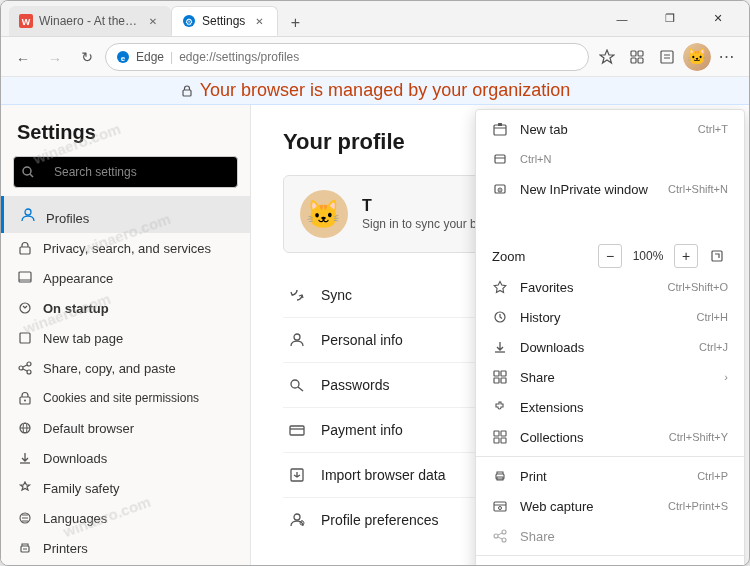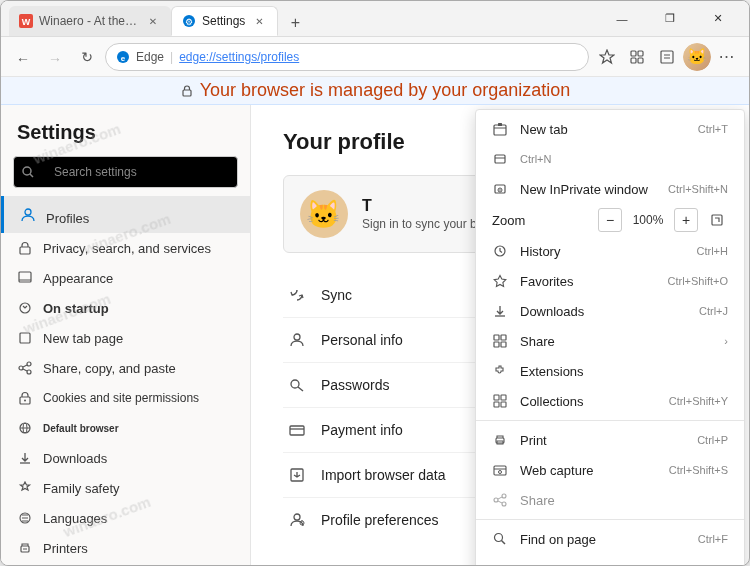--- a/index.html
+++ b/index.html
@@ -357,20 +357,21 @@
     .dropdown-divider {
       height: 1px;
       background: #e5e5e5;
       margin: 4px 0;
     }
     .zoom-control {
       display: flex;
       align-items: center;
       padding: 4px 16px;
       gap: 8px;
+      margin-top: 36px;
     }
     .zoom-label {
       flex: 1;
       color: #222;
       font-size: 13px;
     }
     .zoom-btn {
       width: 24px;
       height: 24px;
       display: flex;
@@ -456,21 +457,21 @@
     <div class="nav-btn">↻</div>
     <div class="address-bar">
       <span class="address-bar-icon">
         <svg width="14" height="14" viewBox="0 0 14 14">
             <circle cx="7" cy="7" r="6" fill="#0078d4"></circle>
             <text x="7" y="11" text-anchor="middle" fill="white" font-size="8" font-weight="bold">e</text>
           </svg>
       </span>
       <span style="color:#555;text-align:center;">Edge</span>
       <span style="color:#ccc;">|</span>
-      <span style="color:#3b82f6;text-decoration:underline;">edge://settings/profiles</span>
+      <span style="color:#737373;">edge://settings/profiles</span>
     </div>
     <div class="toolbar-icons">
       <div class="toolbar-icon">
         <svg width="16" height="16" viewBox="0 0 16 16">
             <path d="M8 1l2 5h5l-4 3 1.5 5L8 11l-4.5 3 1.5-5-4-3h5z" fill="none" stroke="#555" stroke-width="1.2"></path>
           </svg>
       </div>
       <div class="toolbar-icon">
         <svg width="16" height="16" viewBox="0 0 16 16">
             <rect x="2" y="2" width="5" height="5" rx="1" fill="none" stroke="#555" stroke-width="1.2"></rect>
@@ -589,21 +590,21 @@
         <span style="font-size:12px;">Cookies and site permissions</span>
       </div>
       <div class="sidebar-item">
         <span class="sidebar-icon">
           <svg width="14" height="14" viewBox="0 0 14 14">
               <circle cx="7" cy="7" r="5" fill="none" stroke="#555" stroke-width="1.2"></circle>
               <ellipse cx="7" cy="7" rx="2" ry="5" fill="none" stroke="#555" stroke-width="1"></ellipse>
               <line x1="2" y1="7" x2="12" y2="7" stroke="#555" stroke-width="1"></line>
             </svg>
         </span>
-        <span style="font-size:10px;font-weight:bold;">Default browser</span>
+        <span style="font-size:13px;">Default browser</span>
       </div>
       <div class="sidebar-item">
         <span class="sidebar-icon">
           <svg width="14" height="14" viewBox="0 0 14 14">
               <path d="M7 2v7M4 7l3 3 3-3" fill="none" stroke="#555" stroke-width="1.3"></path>
               <line x1="2" y1="12" x2="12" y2="12" stroke="#555" stroke-width="1.3"></line>
             </svg>
         </span>
         <span style="font-size:13px;">Downloads</span>
       </div>
@@ -768,36 +769,36 @@
           <svg width="12" height="12" viewBox="0 0 12 12">
               <rect x="1" y="1" width="10" height="10" rx="1" fill="none" stroke="#555" stroke-width="1.2"></rect>
               <polyline points="4,4 8,4 8,8" fill="none" stroke="#555" stroke-width="1.2"></polyline>
             </svg>
         </div>
       </div>
 
       <div class="dropdown-item">
         <span class="dropdown-item-icon">
           <svg width="14" height="14" viewBox="0 0 14 14">
+              <path d="M7 1.5l1.8 3.6 4 .6-2.9 2.8.7 4L7 10.5l-3.6 1.9.7-4L1.2 5.7l4-.6z" fill="none" stroke="#555" stroke-width="1.1"></path>
+            </svg>
+        </span>
+        <span class="dropdown-item-label">Favorites</span>
+        <span class="dropdown-item-shortcut">Ctrl+Shift+O</span>
+      </div>
+
+      <div class="dropdown-item">
+        <span class="dropdown-item-icon">
+          <svg width="14" height="14" viewBox="0 0 14 14">
               <circle cx="7" cy="7" r="5" fill="none" stroke="#555" stroke-width="1.2"></circle>
               <polyline points="7,4 7,7 9,8.5" fill="none" stroke="#555" stroke-width="1.2"></polyline>
             </svg>
         </span>
         <span class="dropdown-item-label">History</span>
         <span class="dropdown-item-shortcut">Ctrl+H</span>
-      </div>
-
-      <div class="dropdown-item">
-        <span class="dropdown-item-icon">
-          <svg width="14" height="14" viewBox="0 0 14 14">
-              <path d="M7 1.5l1.8 3.6 4 .6-2.9 2.8.7 4L7 10.5l-3.6 1.9.7-4L1.2 5.7l4-.6z" fill="none" stroke="#555" stroke-width="1.1"></path>
-            </svg>
-        </span>
-        <span class="dropdown-item-label">Favorites</span>
-        <span class="dropdown-item-shortcut">Ctrl+Shift+O</span>
       </div>
 
       <div class="dropdown-item">
         <span class="dropdown-item-icon">
           <svg width="14" height="14" viewBox="0 0 14 14">
               <path d="M7 2v7M4 7l3 3 3-3" fill="none" stroke="#555" stroke-width="1.3"></path>
               <line x1="2" y1="12" x2="12" y2="12" stroke="#555" stroke-width="1.3"></line>
             </svg>
         </span>
         <span class="dropdown-item-label">Downloads</span>
@@ -855,21 +856,21 @@
 
       <div class="dropdown-item">
         <span class="dropdown-item-icon">
           <svg width="14" height="14" viewBox="0 0 14 14">
               <rect x="1" y="3" width="12" height="9" rx="1" fill="none" stroke="#555" stroke-width="1.1"></rect>
               <line x1="1" y1="6" x2="13" y2="6" stroke="#555" stroke-width="1"></line>
               <circle cx="7" cy="9" r="1.5" fill="none" stroke="#555" stroke-width="1"></circle>
             </svg>
         </span>
         <span class="dropdown-item-label">Web capture</span>
-        <span class="dropdown-item-shortcut">Ctrl+Shift+S</span>
+        <span class="dropdown-item-shortcut">Ctrl+Print+S</span>
       </div>
 
       <div class="dropdown-item" style="opacity:0.5;">
         <span class="dropdown-item-icon">
           <svg width="14" height="14" viewBox="0 0 14 14">
               <circle cx="11" cy="3" r="2" fill="none" stroke="#555" stroke-width="1.1"></circle>
               <circle cx="3" cy="7" r="2" fill="none" stroke="#555" stroke-width="1.1"></circle>
               <circle cx="11" cy="11" r="2" fill="none" stroke="#555" stroke-width="1.1"></circle>
               <line x1="5" y1="6" x2="9" y2="4" stroke="#555" stroke-width="1"></line>
               <line x1="5" y1="8" x2="9" y2="10" stroke="#555" stroke-width="1"></line>

